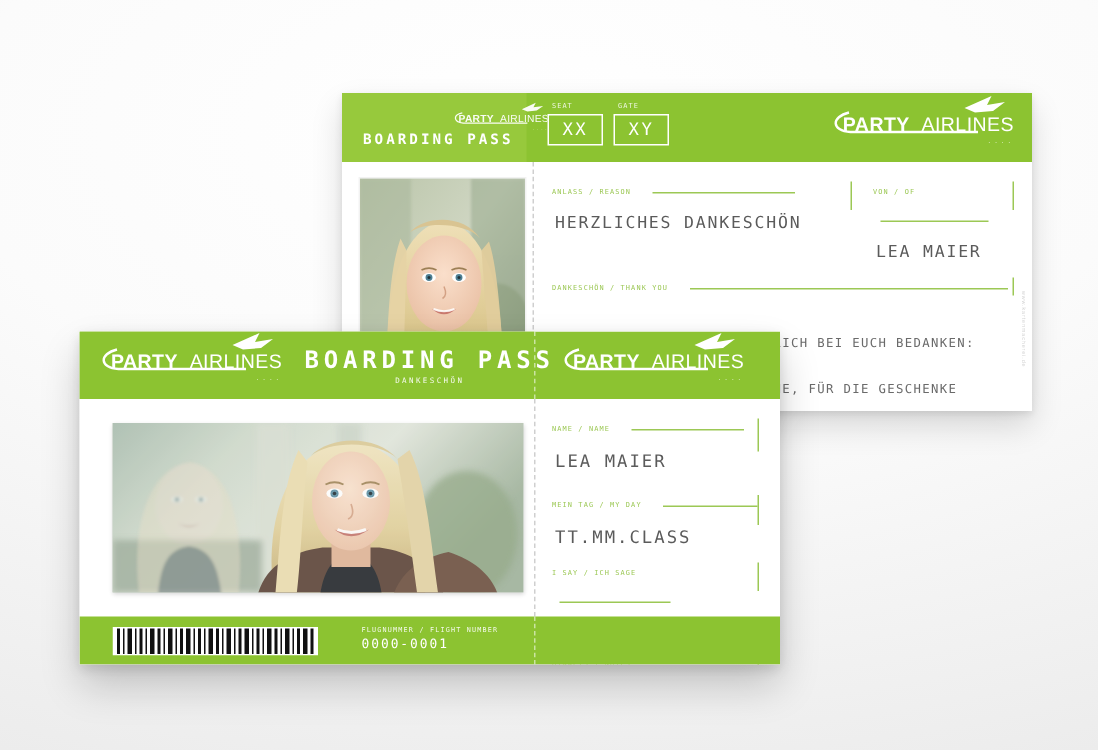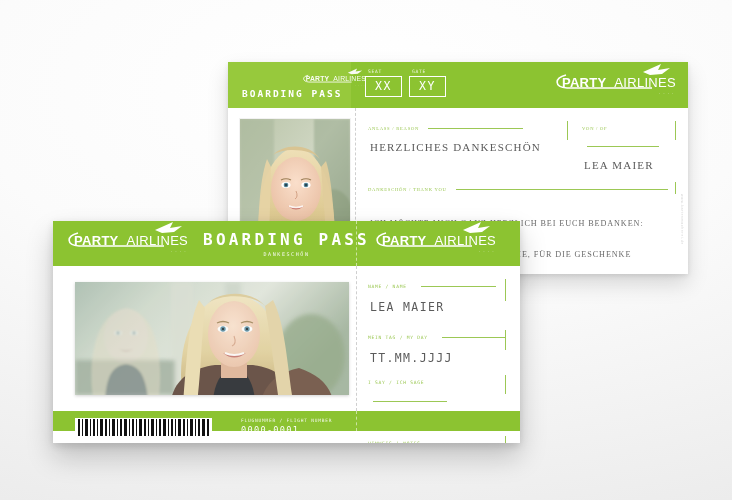--- a/index.html
+++ b/index.html
@@ -71,21 +71,21 @@
   #back-card .body{position:relative;height:166px;background:#fff;}
   #back-photo{
     position:absolute;left:12px;top:11px;width:110px;height:145px;
     overflow:hidden;background:#cfd7c9;
     box-shadow:0 0 0 1px rgba(0,0,0,.05);
   }
   #back-card .perf{
     position:absolute;left:127px;top:0;bottom:0;width:0;
     border-left:1px dashed #cfcfcf;
   }
-  #back-fields{position:absolute;left:140px;top:10px;right:12px;font-family:Liberation Serif, serif;}
+  #back-fields{position:absolute;left:140px;top:10px;right:12px;}
 
   .fieldline{position:relative;margin-bottom:2px;}
   .fieldline .flbl{
     color:#9cc855;font-size:4.6px;letter-spacing:.75px;
     white-space:nowrap;display:inline-block;vertical-align:middle;
   }
   .fieldline .rule{
     display:inline-block;vertical-align:middle;height:0;
     border-top:1.2px solid #9cc855;margin-left:5px;
   }
@@ -151,21 +151,21 @@
   #front-card .mid .perf{
     position:absolute;left:303px;top:0;bottom:0;width:0;
     border-left:1px dashed #cfcfcf;
   }
   #front-fields{position:absolute;left:315px;top:10px;right:14px;}
   #front-fields .fieldval{font-size:11.5px;letter-spacing:1.35px;}
   #front-fields .fieldval.sm{font-size:9.3px;letter-spacing:1.1px;}
   #front-fields .sp{height:9px;}
 
   #front-card .foot{
-    position:relative;height:20px;background:#8cc331;
+    position:relative;height:32px;background:#8cc331;
   }
   #front-card .foot .foot-perf{
     position:absolute;left:303px;top:0;bottom:0;width:0;
     border-left:1px dashed rgba(255,255,255,.55);
   }
   #barcode{position:absolute;left:22px;top:7px;width:137px;height:19px;}
   .foot-fld{position:absolute;top:7px;}
   .foot-fld .flbl2{
     color:rgba(255,255,255,.9);font-size:4.5px;letter-spacing:.8px;white-space:nowrap;
   }
@@ -464,21 +464,21 @@
       </div>
 
       <div class="sp"></div>
 
       <div>
         <div class="fieldline">
           <span class="flbl">MEIN TAG / MY DAY</span>
           <span class="rule" style="width:63px;"></span>
           <span class="tick" style="height:20px;"></span>
         </div>
-        <div class="fieldval">TT.MM.JJJJ</div>
+        <div class="fieldval">TT.MM.CLASS</div>
       </div>
 
       <div style="margin-top:3px;">
         <div class="fieldline">
           <span class="flbl">I SAY / ICH SAGE</span>
           <span class="rule" style="width:74px;"></span>
           <span class="tick" style="height:19px;"></span>
         </div>
         <div class="fieldval sm">VIELEN LIEBEN DANK</div>
       </div>

